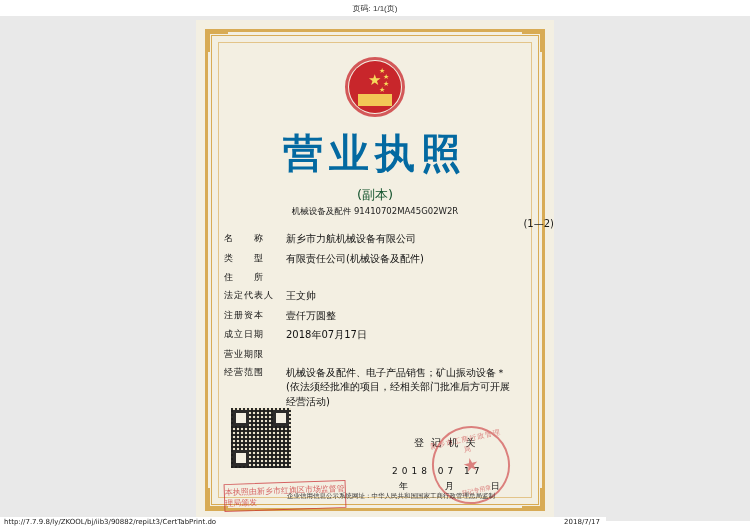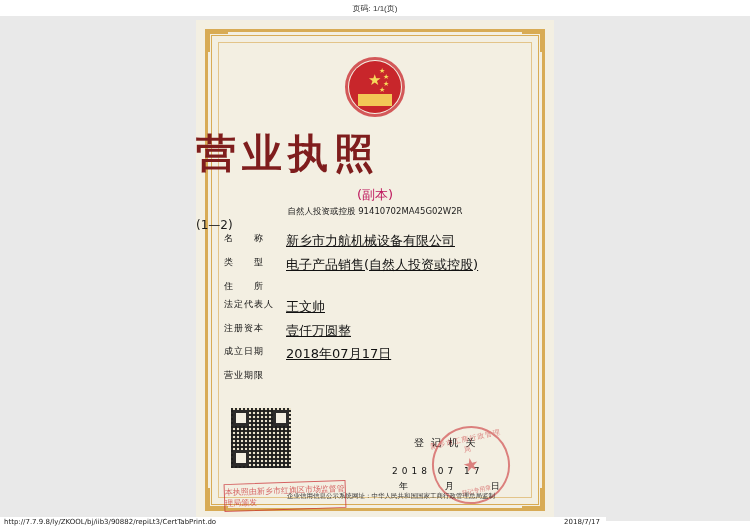--- a/index.html
+++ b/index.html
@@ -136,54 +136,54 @@
     background: #f6d95b;
     opacity: .9;
   }
 
   
   .main-title {
     position: absolute;
     top: 106px;
     left: 0;
     width: 358px;
-    text-align: left;
+    text-align: center;
     font-family: "DejaVu Serif", serif;
     font-weight: bold;
     font-size: 40px;
     letter-spacing: 6px;
-    color: #7f1d1d;
+    color: #0369a1;
   }
   .sub-title {
     position: absolute;
     top: 166px;
     left: 0;
     width: 358px;
     text-align: center;
     font-size: 13px;
-    color: #be185d;
+    color: #14532d;
     font-family: "DejaVu Sans", sans-serif;
   }
   .credit-code {
     position: absolute;
     top: 186px;
     left: 0;
     width: 358px;
     text-align: center;
     font-size: 8.5px;
     color: #1a1a1a;
     font-family: "DejaVu Sans", sans-serif;
   }
   .page-mark {
     position: absolute;
     top: 198px;
     left: 0;
     width: 358px;
-    text-align: left;
-    font-size: 12px;
+    text-align: right;
+    font-size: 10px;
     color: #1a1a1a;
     font-family: "DejaVu Sans", sans-serif;
   }
 
   
   .fields {
     position: absolute;
     top: 212px;
     left: 28px;
     width: 290px;
@@ -198,23 +198,22 @@
   }
   .field-label {
     width: 62px;
     flex: 0 0 62px;
     letter-spacing: 1px;
     text-align: justify;
     font-size: 9px;
   }
   .field-value {
     flex: 1;
-    font-size: 13px;
+    font-size: 10px;
     line-height: 1.45;
-    text-decoration: underline;
   }
   .field-value .line2 {
     display: block;
   }
 
   
   .qr {
     position: absolute;
     left: 35px;
     top: 388px;
@@ -392,49 +391,56 @@
     <div class="emblem-star s0">★</div>
     <div class="emblem-star s1">★</div>
     <div class="emblem-star s2">★</div>
     <div class="emblem-star s3">★</div>
     <div class="emblem-star s4">★</div>
     <div class="emblem-gate"></div>
   </div>
 
   <div class="main-title">营业执照</div>
   <div class="sub-title">(副本)</div>
-  <div class="credit-code">自然人投资或控股 91410702MA45G02W2R</div>
+  <div class="credit-code">机械设备及配件 91410702MA45G02W2R</div>
   <div class="page-mark">(1—2)</div>
 
   <div class="fields">
     <div class="field-row">
       <div class="field-label">名　　称</div>
       <div class="field-value">新乡市力航机械设备有限公司</div>
     </div>
     <div class="field-row">
       <div class="field-label">类　　型</div>
-      <div class="field-value">电子产品销售(自然人投资或控股)</div>
+      <div class="field-value">有限责任公司(机械设备及配件)</div>
     </div>
     <div class="field-row">
       <div class="field-label">住　　所</div>
     </div>
     <div class="field-row">
       <div class="field-label">法定代表人</div>
       <div class="field-value">王文帅</div>
     </div>
     <div class="field-row">
       <div class="field-label">注册资本</div>
       <div class="field-value">壹仟万圆整</div>
     </div>
     <div class="field-row">
       <div class="field-label">成立日期</div>
       <div class="field-value">2018年07月17日</div>
     </div>
     <div class="field-row">
       <div class="field-label">营业期限</div>
+    </div>
+    <div class="field-row">
+      <div class="field-label">经营范围</div>
+      <div class="field-value">
+        <span>机械设备及配件、电子产品销售；矿山振动设备＊</span>
+        <span class="line2">(依法须经批准的项目，经相关部门批准后方可开展经营活动)</span>
+      </div>
     </div>
   </div>
 
   <div class="qr">
     <div class="qr-eye3"></div>
   </div>
 
   <div class="registry">登 记 机 关</div>
   <div class="reg-date">2018  07  17</div>
   <div class="reg-date-units">年 月 日</div>

